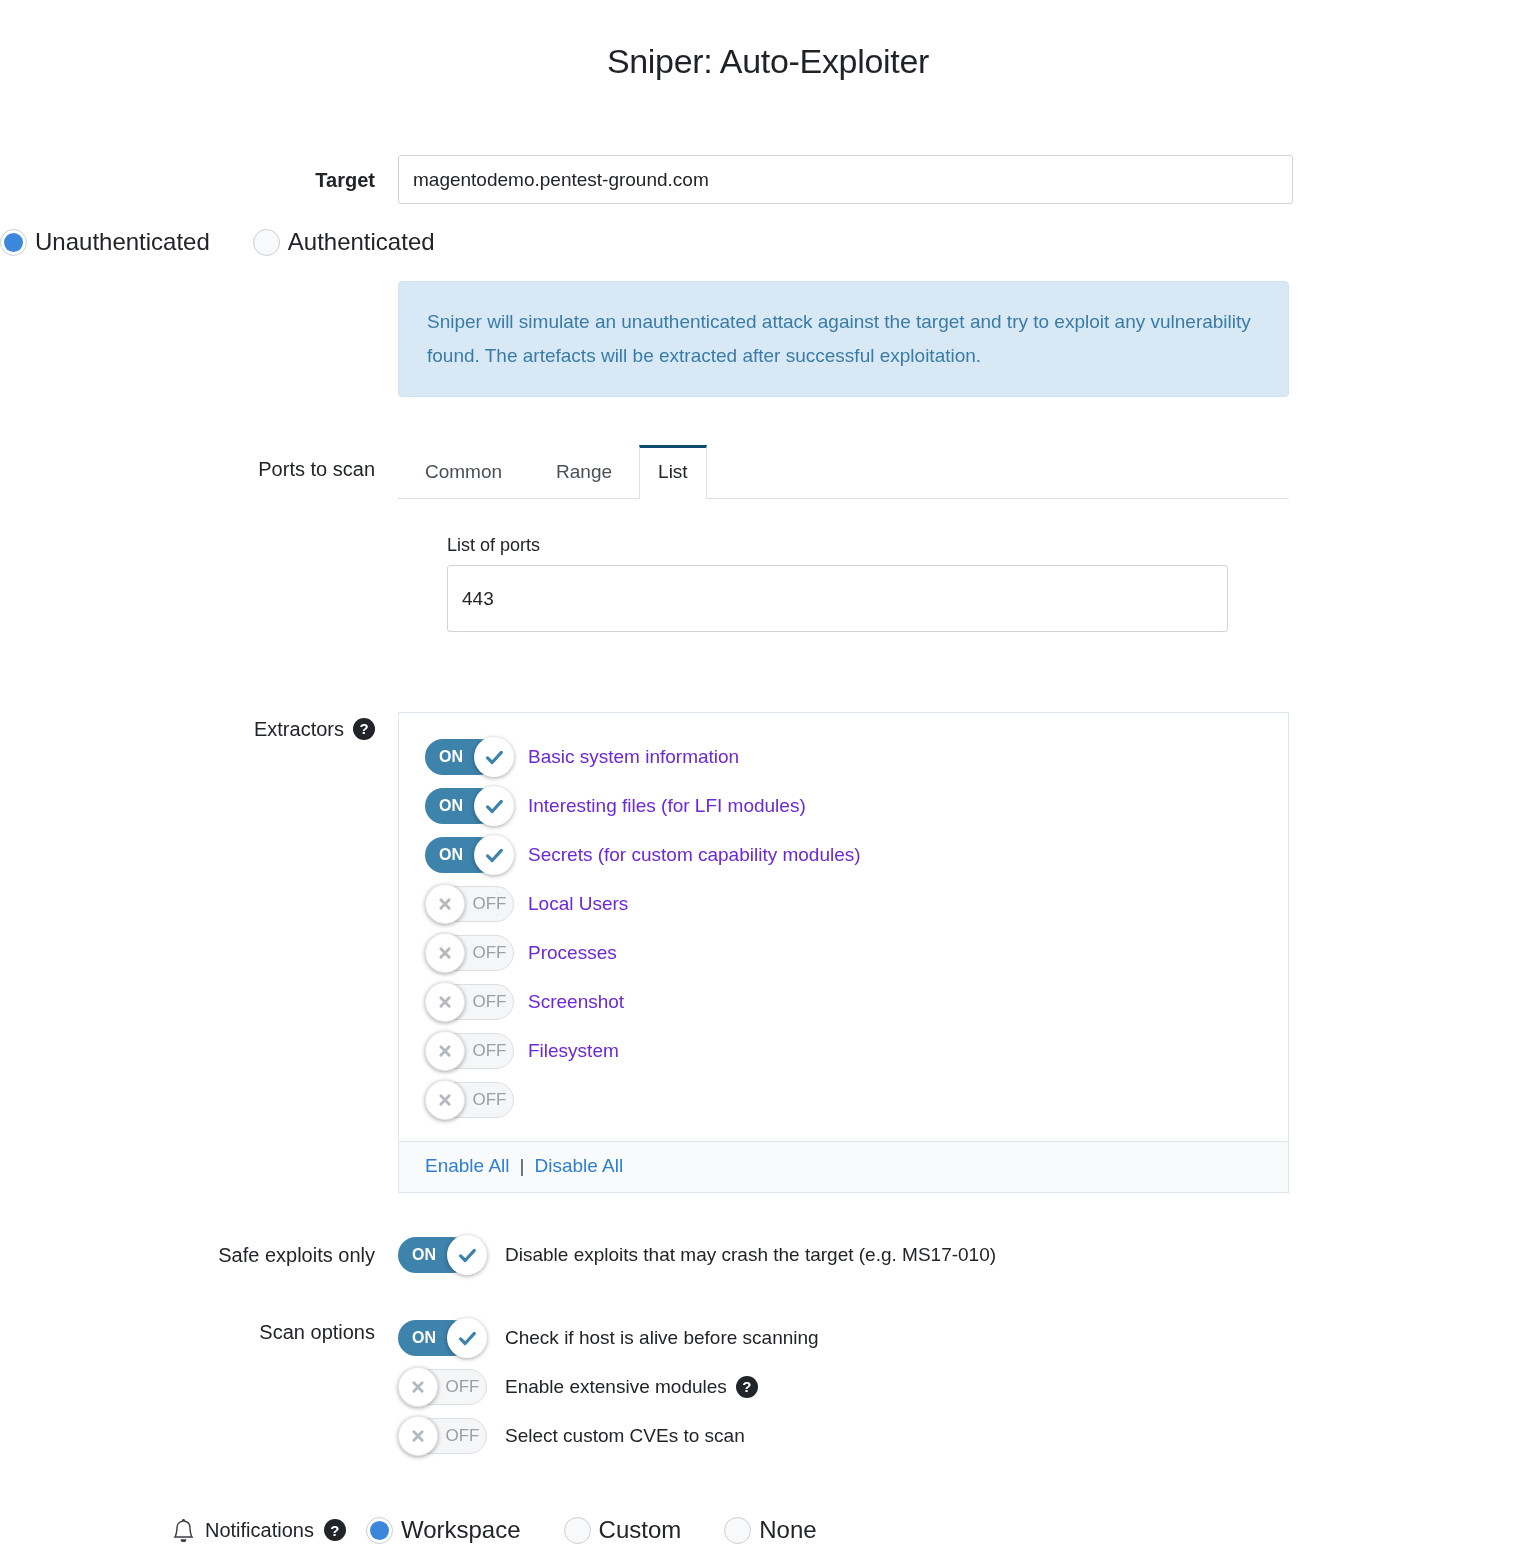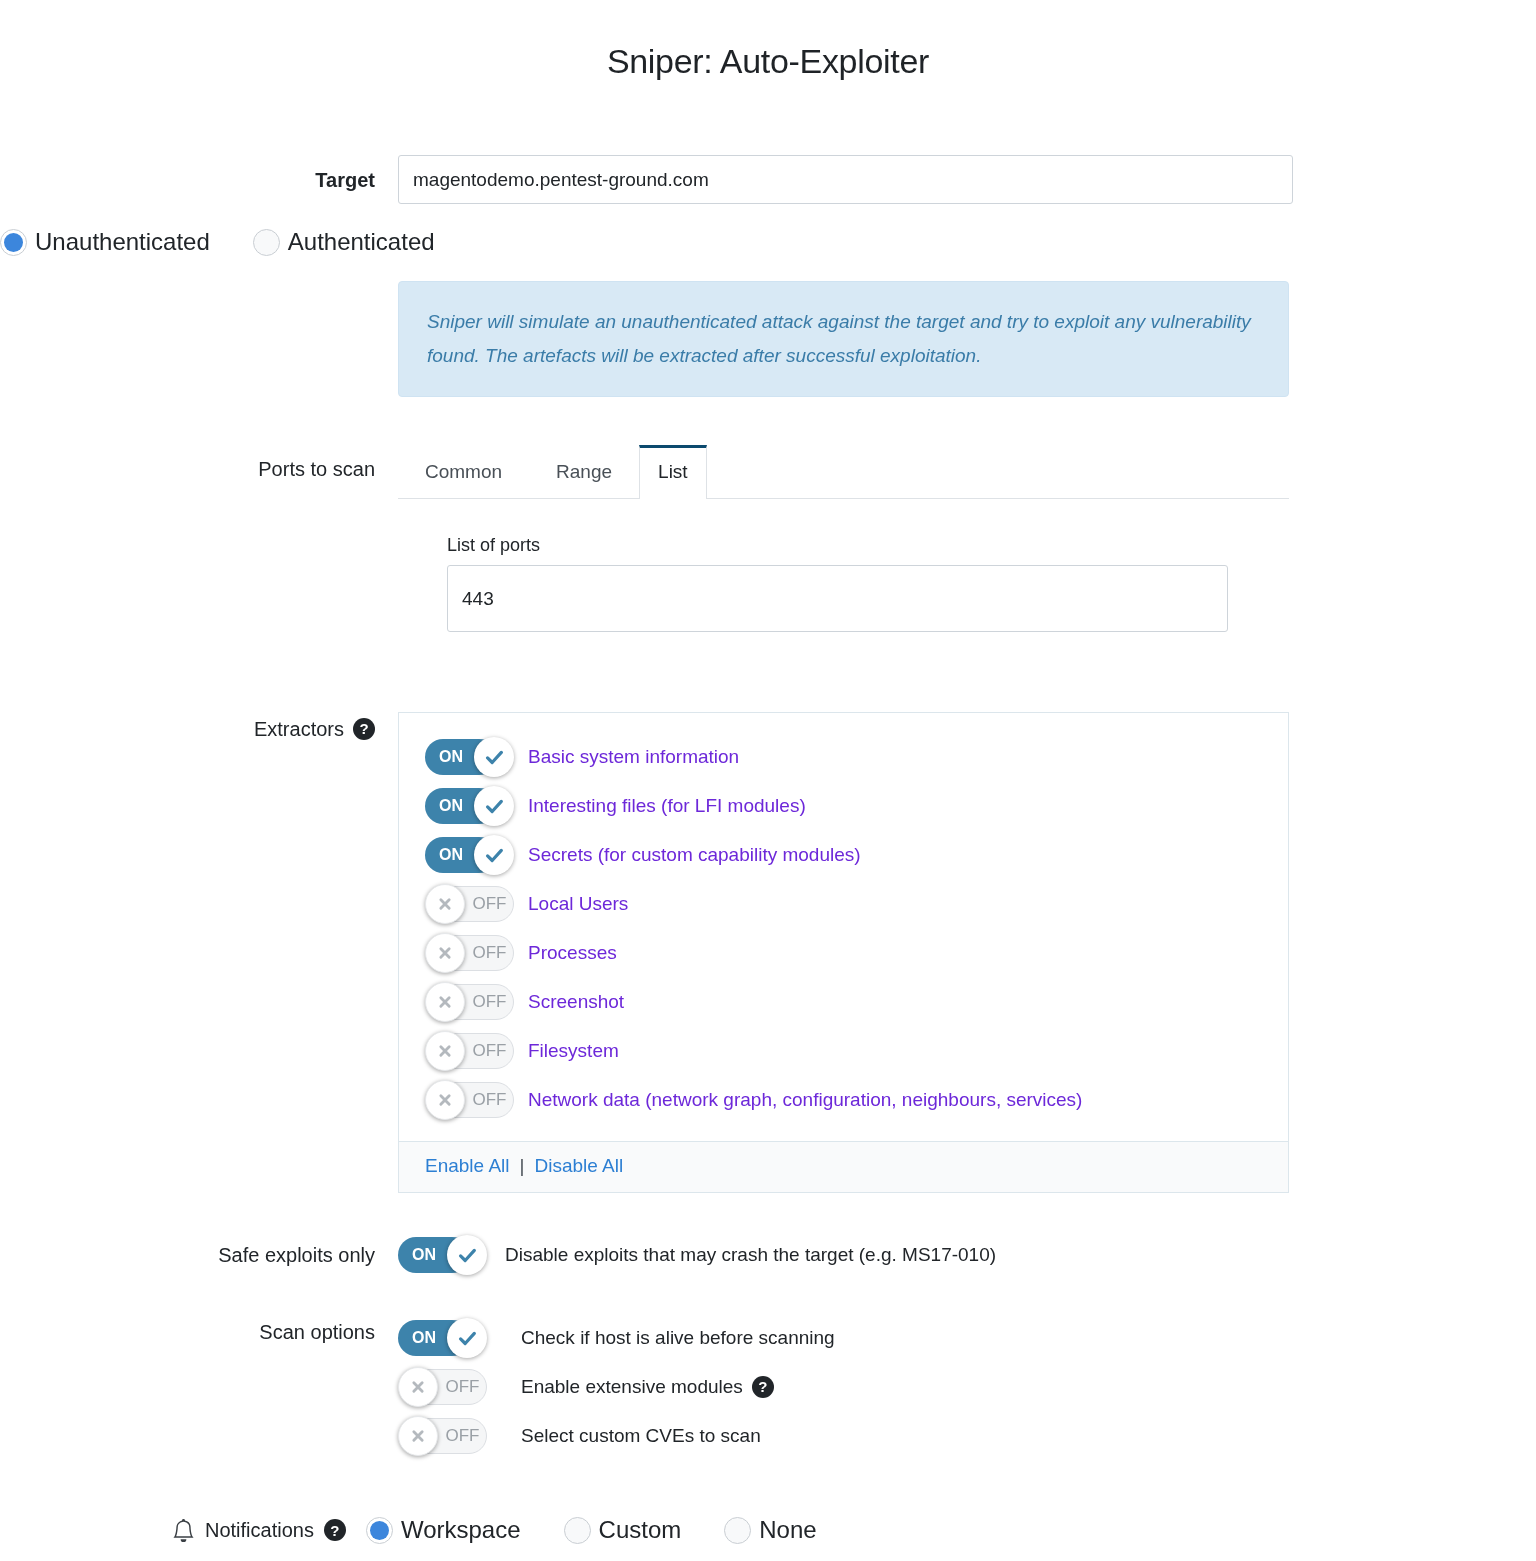--- a/index.html
+++ b/index.html
@@ -75,21 +75,20 @@
   .info-row { margin-top: 25px; }
   .info-box {
     width: 891px;
     background: #d8e9f5;
     border: 1px solid #cfe3f2;
     border-radius: 4px;
     padding: 23px 28px;
     font-size: 19px;
     line-height: 34px;
     color: #3a7ca8;
-    font-style: italic;
   }
 
   
   .ports-row { margin-top: 48px; align-items: flex-start; }
   .ports-row .row-label { padding-top: 11px; }
   .tabs-wrap { width: 891px; }
   .tab-bar {
     display: flex;
     align-items: flex-end;
     border-bottom: 1px solid #dee2e6;
@@ -183,21 +182,21 @@
     flex: 0 0 22px;
   }
   .help-icon::after { content: "?"; }
 
   
   .safe-row { margin-top: 44px; }
   .safe-row .line-label, .scan-row .line-label { font-size: 19px; color: #212529; margin-left: 18px; }
   .scan-row { margin-top: 40px; align-items: flex-start; }
   .scan-row .row-label { padding-top: 6px; }
   .scan-stack .toggle-line { height: 49px; }
-  .scan-stack .toggle-line .line-label { margin-left: 34px; }
+  .scan-stack .toggle-line .line-label { margin-left: 18px; }
 
   
   .notif-row {
     margin-top: 56px;
     padding-left: 172px;
     display: flex; align-items: center;
     padding-bottom: 18px;
   }
   .notif-label {
     display: flex; align-items: center; gap: 10px;
@@ -351,21 +350,20 @@
       <div class="toggle-line">
         <div class="toggle off">
           <span class="pill"></span>
           <span class="state-text">OFF</span>
           <span class="knob">
               <svg width="20" height="20" viewBox="0 0 24 24">
                 <path d="M7 7l10 10M17 7L7 17" stroke="#b4b9be" stroke-width="3.4" fill="none" stroke-linecap="round"></path>
               </svg>
             </span>
         </div>
-        <span class="line-label">Network data (network graph, configuration, neighbours, services)</span>
       </div>
 
     </div>
     <div class="panel-footer">
       <a class="link">Enable All</a><span class="link-sep">|</span><a class="link">Disable All</a>
     </div>
   </div>
 </div>
 
 <div class="form-row safe-row">

